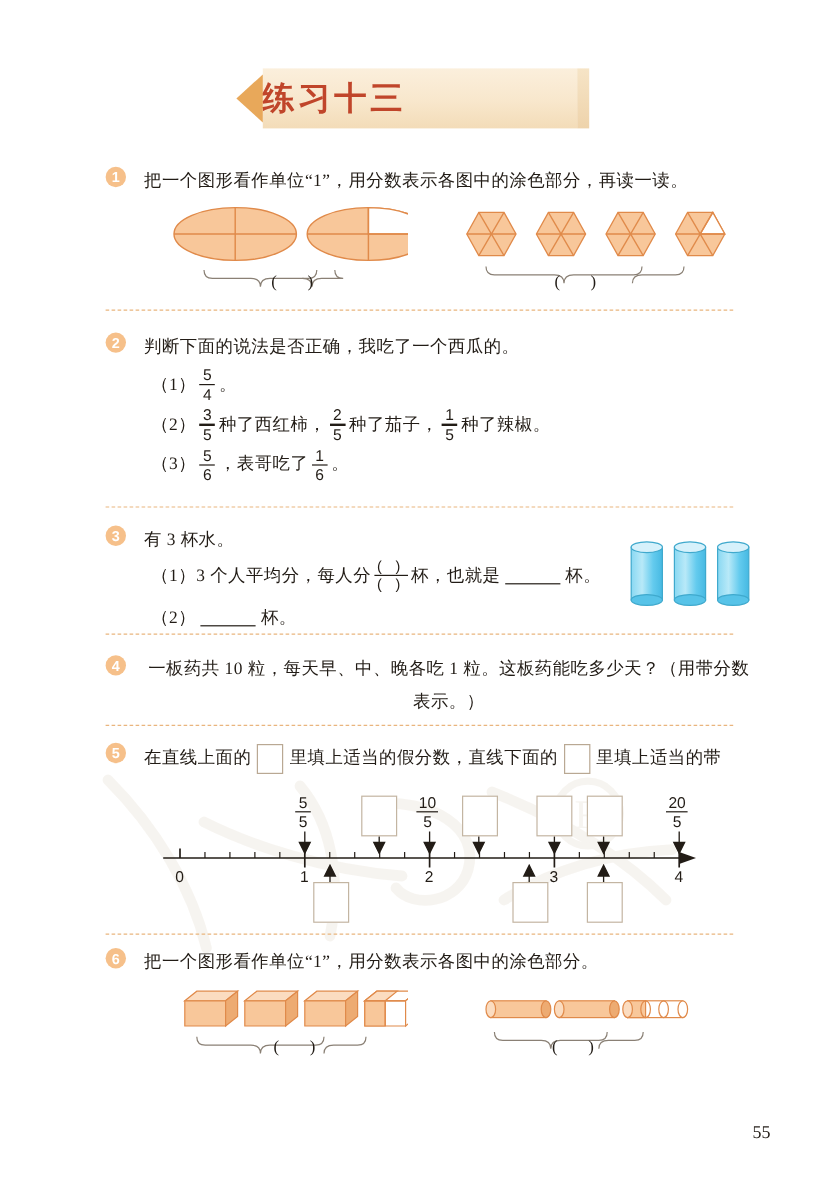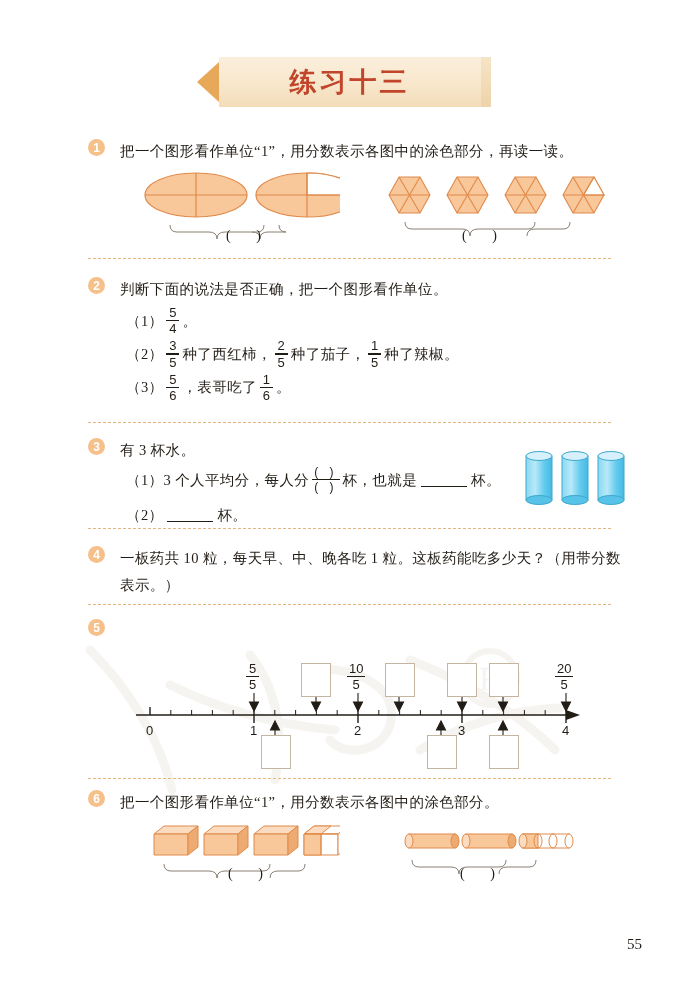--- a/index.html
+++ b/index.html
@@ -21,21 +21,21 @@
   }
 
   
   .banner-wrap {
     position:absolute; left:0; top:57px; width:699px;
     display:flex; justify-content:center; align-items:center;
   }
   .banner {
     position:relative; width:262px; height:50px;
     background:linear-gradient(180deg,#fbefdc 0%,#f8e7cc 55%,#f3dcb8 100%);
-    display:flex; align-items:center; justify-content:center;
+    display:flex; align-items:center; 
   }
   .banner:before {
     content:""; position:absolute; left:-22px; top:5px;
     width:0;height:0;
     border-top:20px solid transparent;
     border-bottom:20px solid transparent;
     border-right:22px solid #e8a85a;
   }
   .banner:after{
     content:""; position:absolute; right:-10px; top:0;
@@ -55,21 +55,21 @@
     width:17px; height:17px; border-radius:50%;
     background:#f6c08a;
     color:#ffffff; font-size:12px; font-weight:bold;
     display:flex; align-items:center; justify-content:center;
     font-family:"Liberation Sans",sans-serif;
   }
   .ex-body { margin-left:32px; }
   .line {
     font-size:14.5px; line-height:26px;
     letter-spacing:.4px;
-    display:flex; align-items:center; flex-wrap:wrap;
+    display:flex; align-items:center; flex-wrap:wrap;text-align:center;
   }
   .line.indent { margin-left:6px; }
   .txt { white-space:pre; }
 
   
   .frac {
     display:inline-flex; flex-direction:column; align-items:center;
     vertical-align:middle; margin:0 3px; line-height:1;
     font-family:"Liberation Sans",sans-serif;
   }
@@ -205,21 +205,21 @@
     </g>
   </svg>
   <div class="brace-paren" style="left:462px; top:228px;">(    )</div>
 
   <div class="divider" style="top:258px;"></div>
 
   <div class="ex" style="top:276px;">
     <div class="num-badge">2</div>
     <div class="ex-body">
       <div class="line">
-          <span class="txt">判断下面的说法是否正确，把一个图形看作单位。</span>
+          <span class="txt">判断下面的说法是否正确，我吃了一个西瓜的。</span>
         </div>
 
       <div class="line indent" style="margin-top:4px;">
         <span class="txt">（1）</span>
         <span class="frac">
           <span class="top">5</span>
           <span class="bar"></span>
           <span class="bot">4</span>
         </span>
         <span class="txt">。</span>
@@ -332,20 +332,27 @@
         <span class="txt" style="white-space:normal; display:block;">一板药共 10 粒，每天早、中、晚各吃 1 粒。这板药能吃多少天？（用带分数表示。）</span>
       </div>
     </div>
   </div>
 
   <div class="divider" style="top:604px;"></div>
 
   <div class="ex" style="top:618px;">
     <div class="num-badge">5</div>
     <div class="ex-body">
+      <div class="line" style="line-height:28px;">
+        <span class="txt">在直线上面的</span>
+        <span class="smallbox"></span>
+        <span class="txt">里填上适当的假分数，直线下面的</span>
+        <span class="smallbox"></span>
+        <span class="txt">里填上适当的带</span>
+      </div>
     </div>
   </div>
 
   <svg class="fig" style="left:126px; top:655px;" width="470" height="115">
 
     <g stroke="#221c16" stroke-width="1.4">
       <line x1="10" y1="60" x2="440" y2="60"></line>
     </g>
     <polygon points="440,55 454,60 440,65" fill="#221c16"></polygon>
 

